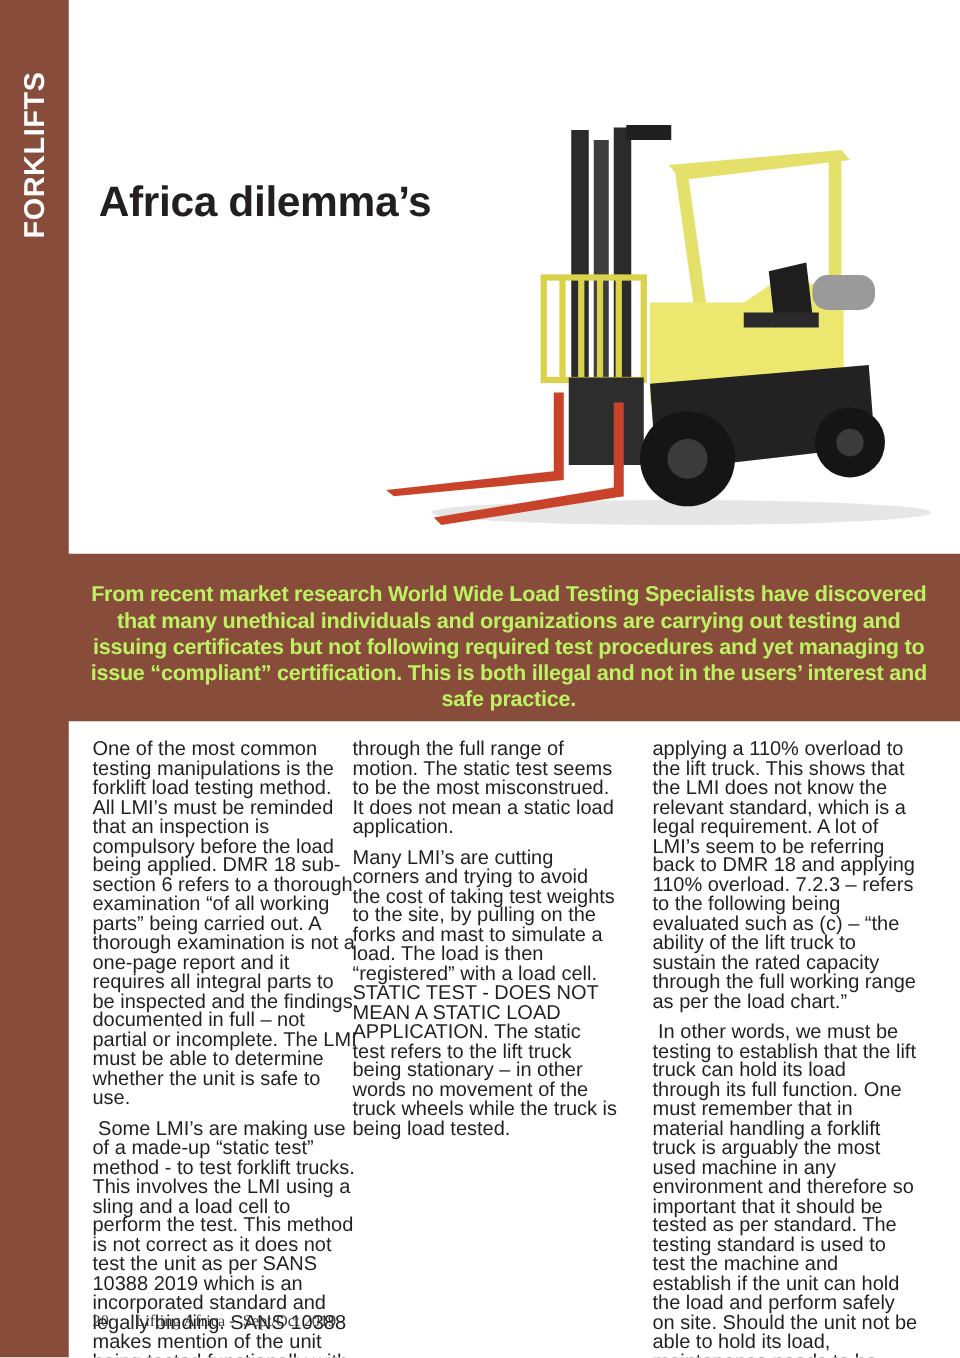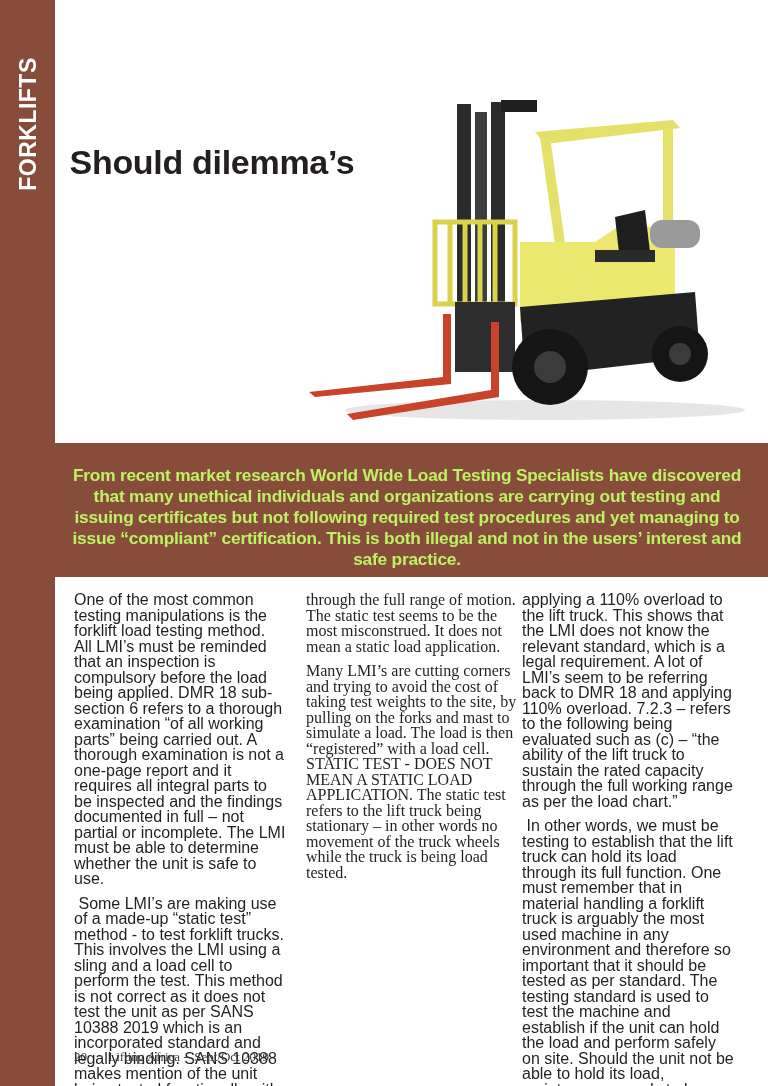--- a/index.html
+++ b/index.html
@@ -11,34 +11,34 @@
          color:#ffffff; font-weight:bold; font-size:23px; letter-spacing:0.5px; white-space:nowrap; }
   .title { position:absolute; left:62px; top:142px; width:300px; text-align:center; font-weight:bold;
            font-size:34px; line-height:40px; color:#231f20; letter-spacing:-0.3px; }
   .title div { display:block; }
   .hero { position:absolute; left:295px; top:92px; width:450px; height:335px; }
   .band { position:absolute; left:0; top:443px; width:768px; height:134px; background:#874c3a; }
   .band p { position:absolute; left:62px; top:22px; width:690px; margin:0; text-align:center; color:#bef264;
             font-weight:bold; font-size:17.3px; line-height:21px; letter-spacing:-0.2px; }
   .col { position:absolute; top:592px; width:212px; font-size:16px; line-height:15.5px; color:#231f20; }
   .col p { margin:0 0 9px 0; }
-  .col1 { left:74px; } .col2 { left:306px;font-family:Liberation Serif, serif; } .col3 { left:522px; }
+  .col1 { left:74px; } .col2 { left:282px; } .col3 { left:522px; }
   .footer { position:absolute; left:74px; top:1049px; font-family:"Liberation Serif", serif; font-size:13px; color:#3a3a3a; }
   .footer .pg { margin-right:18px; }
 </style>
 </head>
 <body>
 
 <div class="sidebar"></div>
 <div class="section-label">
   <span>FORKLIFTS</span>
 </div>
 
 <div class="title">
-  <div>Should dilemma’s</div>
+  <div>Africa dilemma’s</div>
 </div>
 
 <svg class="hero" viewBox="0 0 450 335" xmlns="http://www.w3.org/2000/svg">
   <ellipse cx="250" cy="318" rx="200" ry="10" fill="#e6e6e6"></ellipse>
 
   <rect x="162" y="12" width="14" height="240" fill="#2b2b2b"></rect>
   <rect x="196" y="10" width="14" height="242" fill="#2b2b2b"></rect>
   <rect x="180" y="20" width="12" height="230" fill="#3d3d3d"></rect>
   <rect x="206" y="8" width="36" height="12" fill="#1f1f1f"></rect>
 

